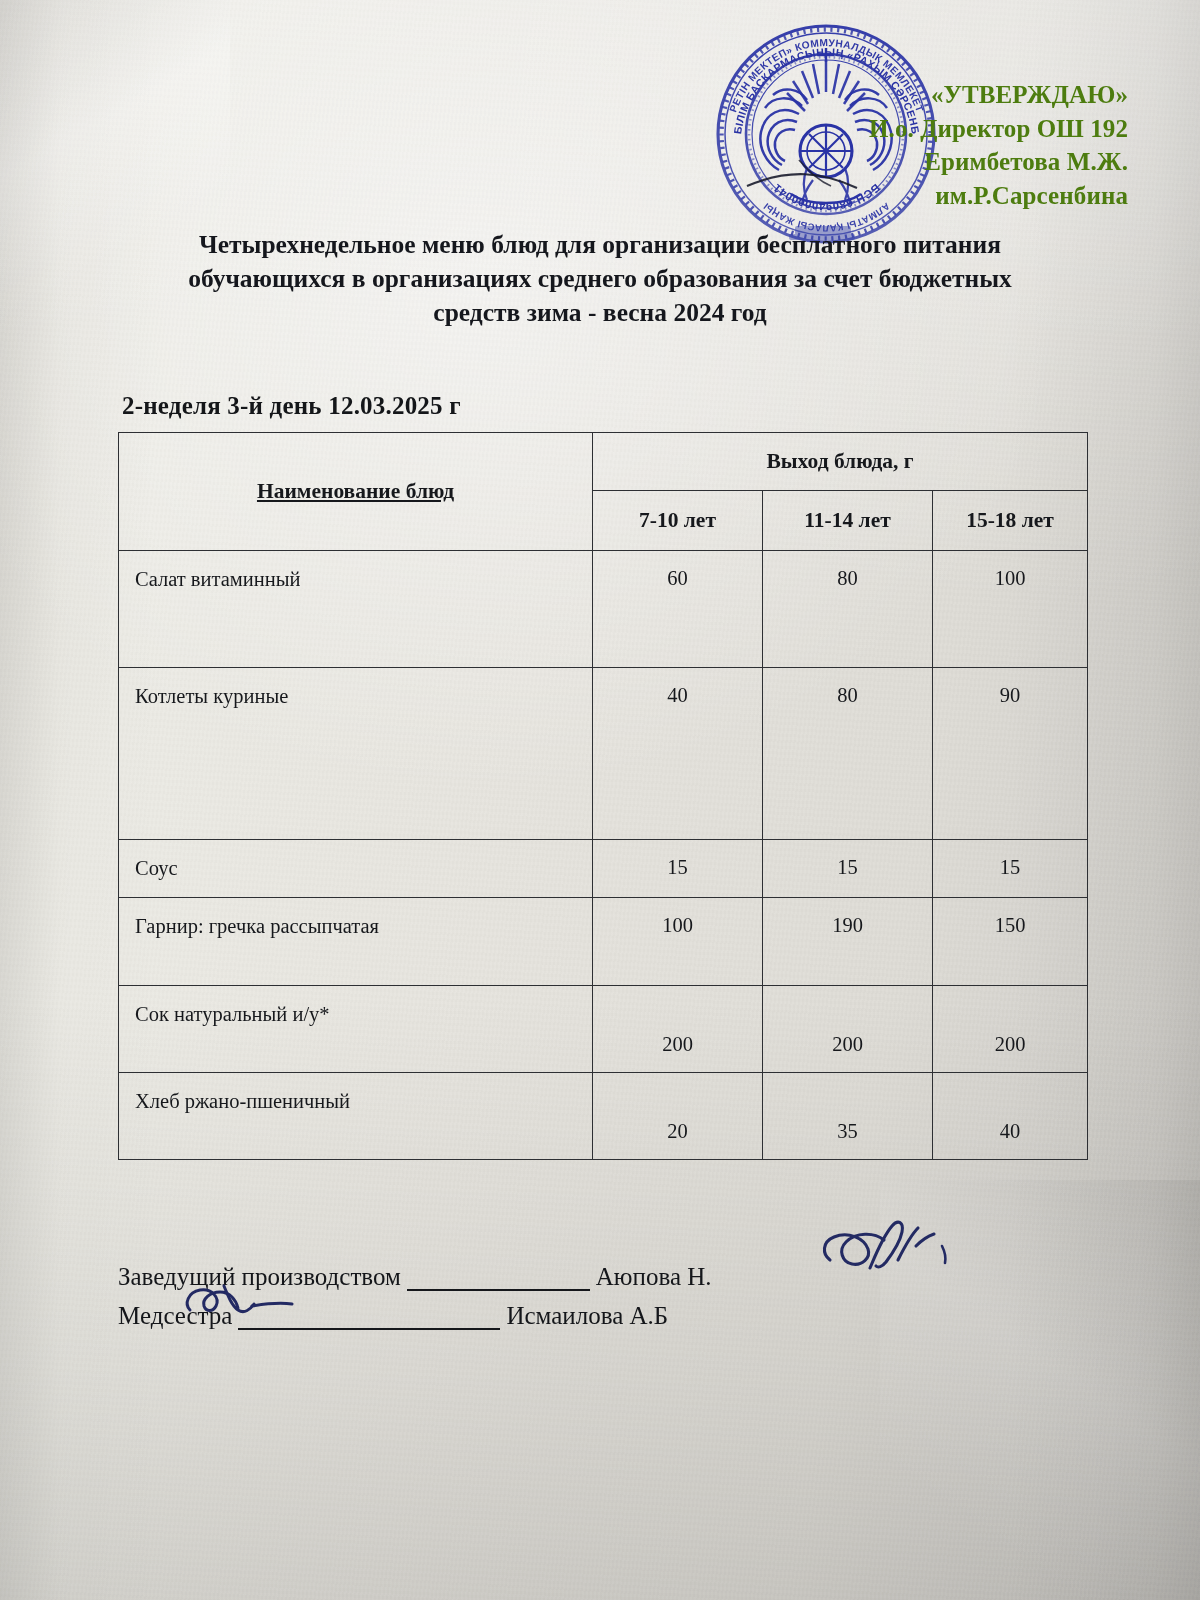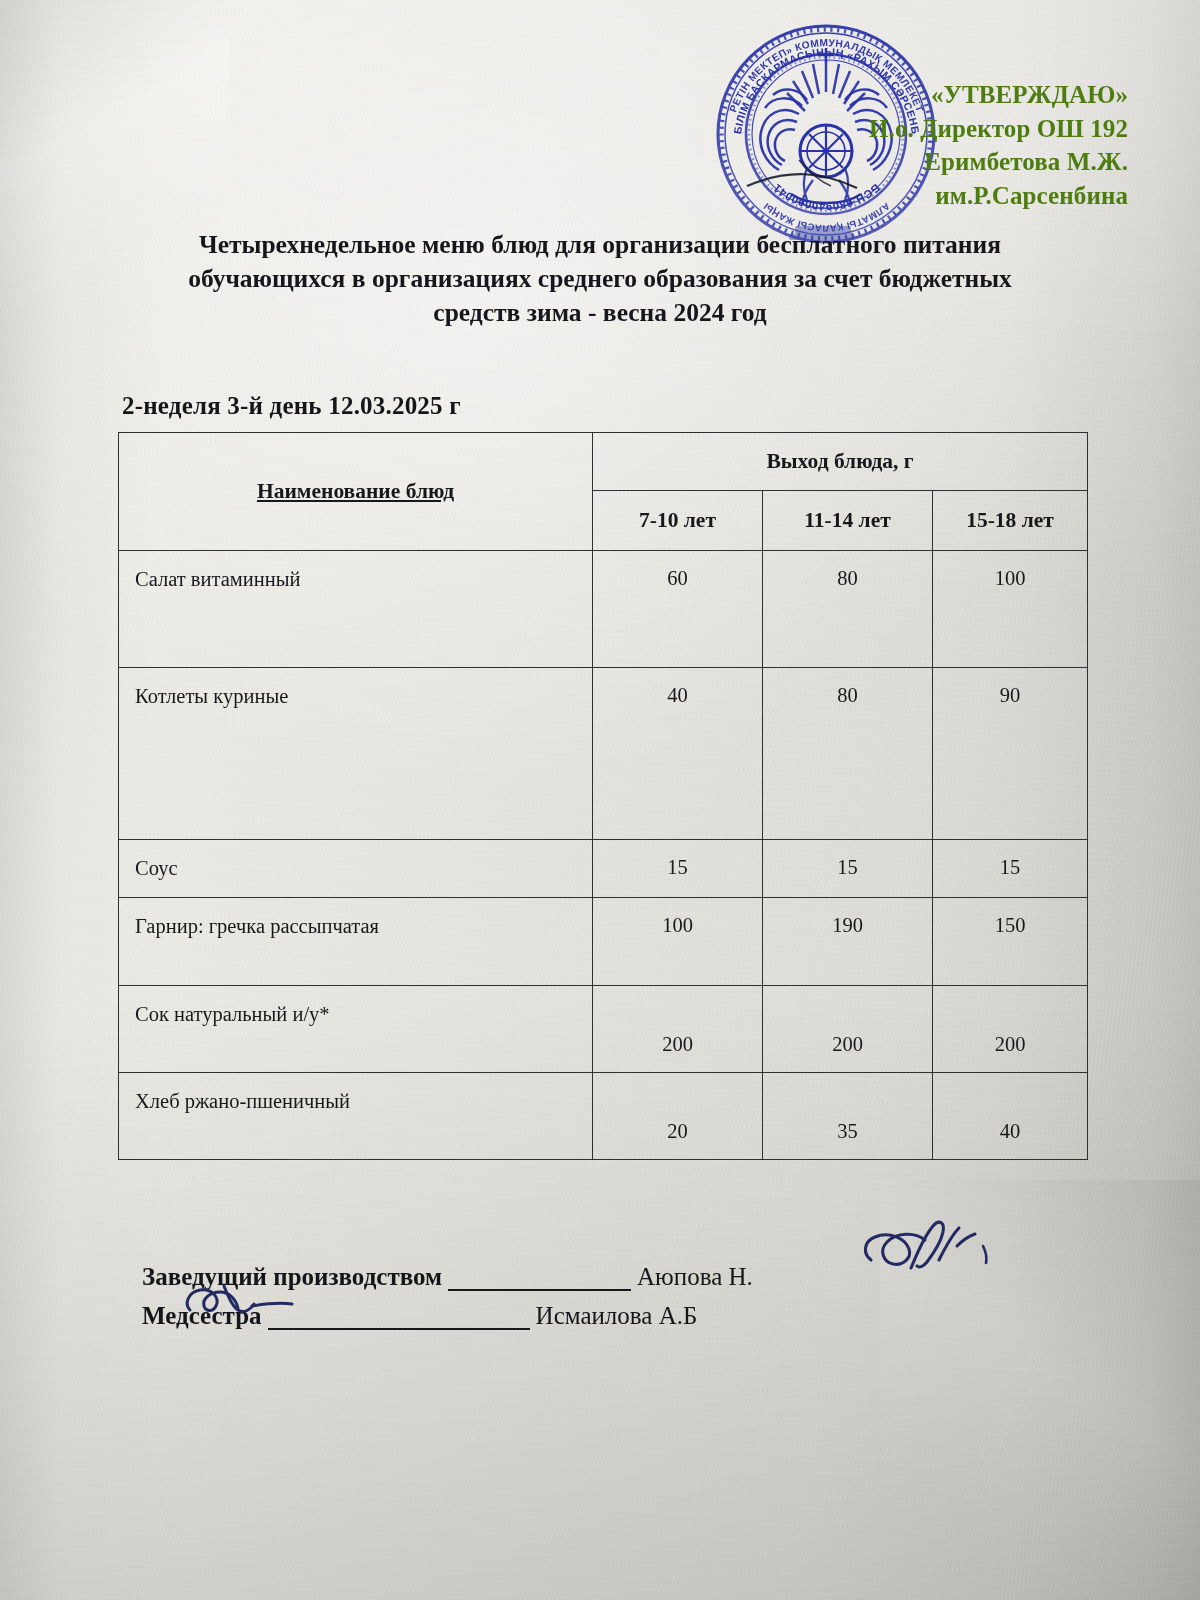--- a/index.html
+++ b/index.html
@@ -156,23 +156,22 @@
     font-size: 25px;
     color: #14161a;
   }
   .sign-row {
     display: flex;
     align-items: flex-end;
     height: 39px;
     position: relative;
   }
   .sign-role {
-    font-weight: bold;
+    font-weight: normal;
     white-space: nowrap;
-    margin-left: 24px;
   }
   .sign-rule {
     flex: 0 0 auto;
     position: relative;
     height: 1.5em;
     margin: 0 6px;
   }
   .sign-rule.r1 { width: 183px; border-bottom: 2.2px solid #15171b; }
   .sign-rule.r2 { width: 262px; border-bottom: 2.2px solid #15171b; }
   .sign-name { white-space: nowrap; }

